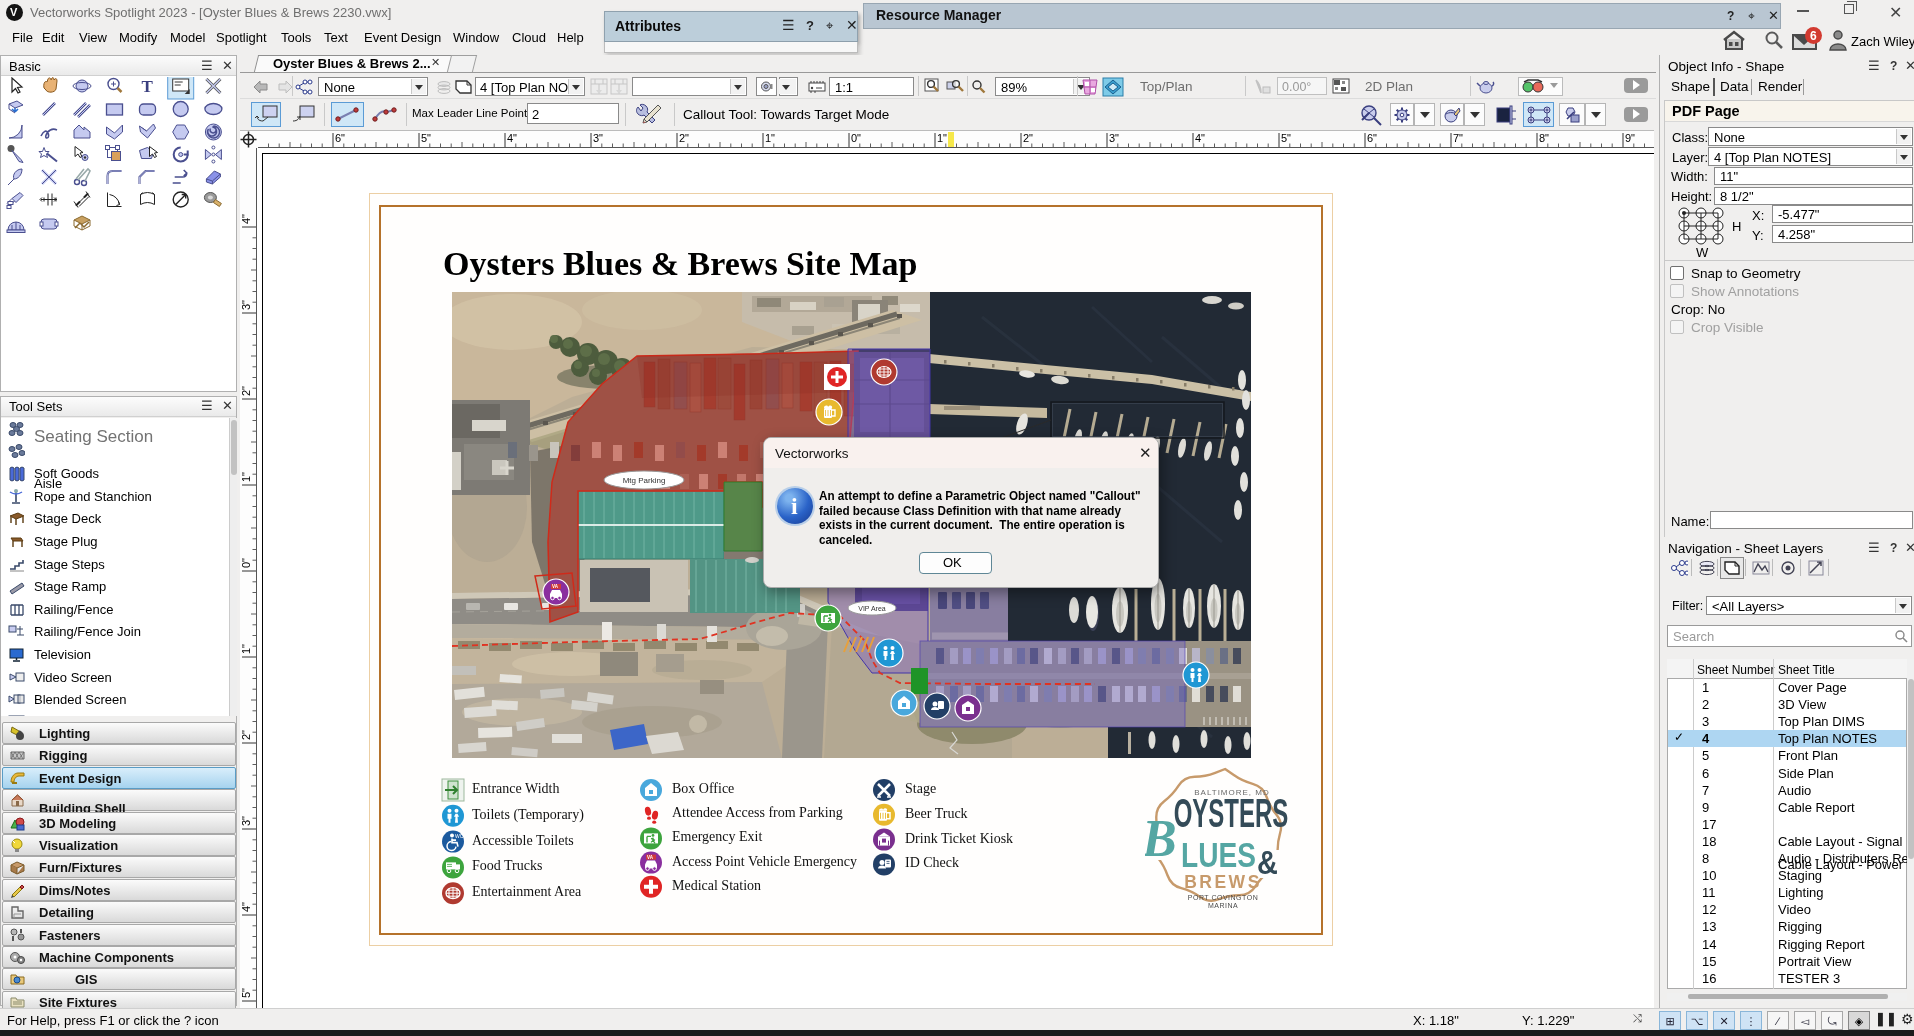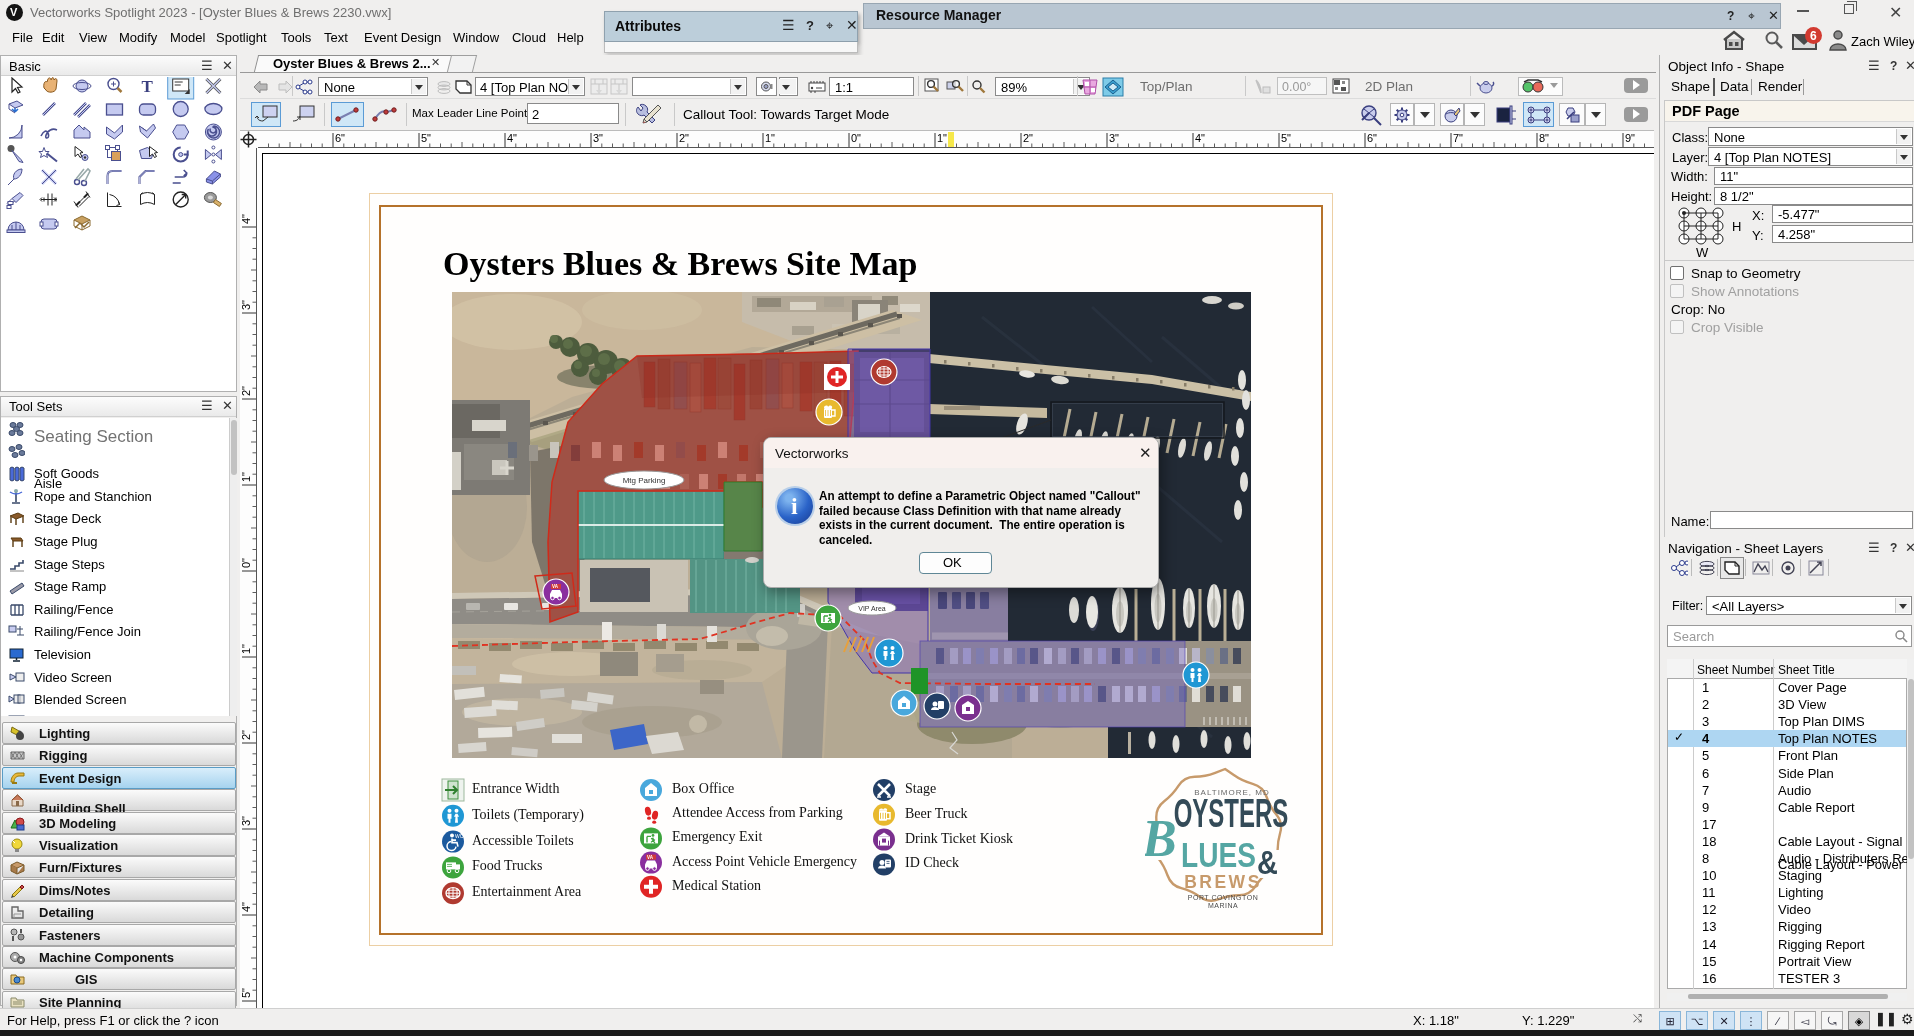--- a/index.html
+++ b/index.html
@@ -434,21 +434,21 @@
         </svg></span>
     </div>
     <div style="position:absolute;left:1px;top:571.3999999999997px;width:234px;height:22px;background:linear-gradient(#fbfbfb,#d9d9d9);border:1px solid #a8a8a8;border-radius:2px;">
       <span style="position:absolute;left:36px;top:3px;font-size:13px;font-weight:bold;color:#111;margin-left:36px;">GIS</span>
       <span style="position:absolute;left:6px;top:2px;"><svg width="17" height="17" viewBox="0 0 17 17">
           <path d="M2 4 L7 4 L8 6 L15 6 L15 13 L2 13 Z" fill="#e8c87a" stroke="#8a6a20"></path>
           <circle cx="8" cy="9" r="3" fill="#4a8ad0" stroke="#1a4a8a"></circle>
         </svg></span>
     </div>
     <div style="position:absolute;left:1px;top:593.7999999999997px;width:234px;height:22px;background:linear-gradient(#fbfbfb,#d9d9d9);border:1px solid #a8a8a8;border-radius:2px;">
-      <span style="position:absolute;left:36px;top:3px;font-size:13px;font-weight:bold;color:#111;">Site Planning</span>
+      <span style="position:absolute;left:36px;top:3px;font-size:13px;font-weight:bold;color:#111;">Site Fixtures</span>
       <span style="position:absolute;left:6px;top:2px;"><svg width="17" height="17" viewBox="0 0 17 17">
           <path d="M2 4 L7 4 L8 6 L15 6 L15 13 L2 13 Z" fill="#e8e0c0" stroke="#8a8a6a"></path>
           <path d="M4 8 L13 8 M4 10 L13 10" stroke="#8a8a6a"></path>
         </svg></span>
     </div>
   </div>
 
 <div class="a" style="left:240px;top:55px;width:1416px;height:953px;background:#f0efee;">
 
  <div style="position:absolute;left:0;top:0;width:1416px;height:17px;background:#f0efee;"></div>

